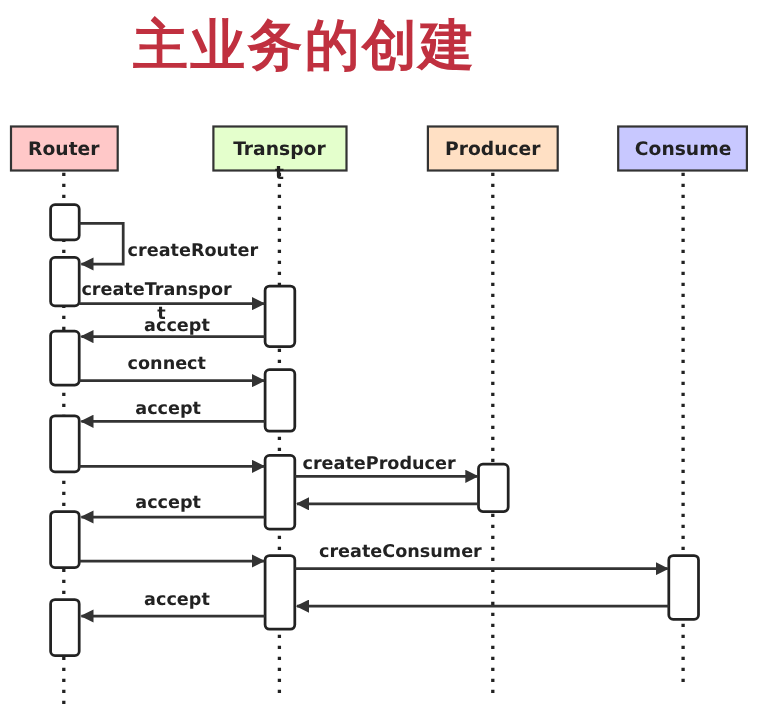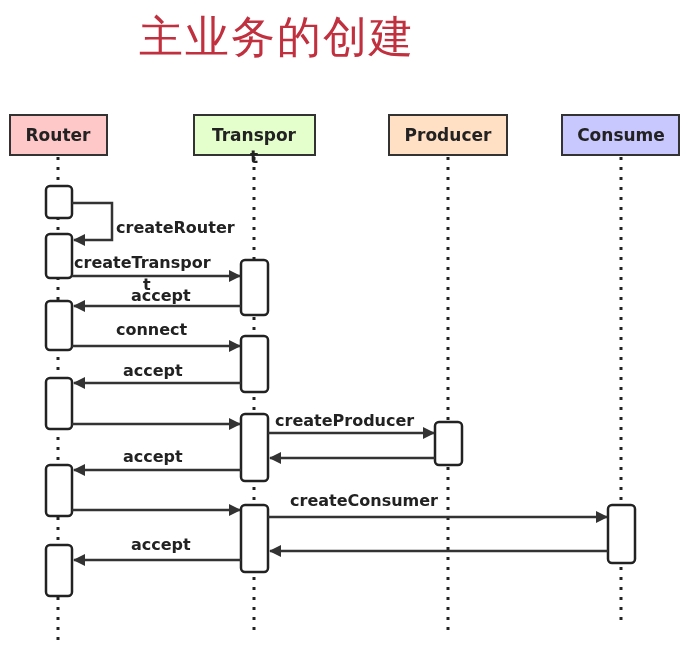--- a/index.html
+++ b/index.html
@@ -1,19 +1,19 @@
 <!DOCTYPE html>
 <html><head>
   <meta charset="utf-8">
   <style>
     html, body { margin: 0; padding: 0; background: #ffffff; }
     body { width: 694px; height: 647px; position: relative; overflow: hidden; }
     .title {
       position: absolute; left: 0; top: 8px; width: 554px; text-align: center;
-      font-family: "DejaVu Sans", sans-serif; font-weight: normal; font-size: 44px;
+      font-family: "DejaVu Sans", sans-serif; font-weight: bold; font-size: 50px;
       color: #c0303f; letter-spacing: 2px;
     }
     svg { position: absolute; left: 0; top: 0; }
     .lbl { font-family: "DejaVu Sans", sans-serif; font-weight: bold; font-size: 16px; fill: #222; }
     .hdr { font-family: "DejaVu Sans", sans-serif; font-weight: bold; font-size: 17px; fill: #222; }
   </style>
 </head>
 <body>
 
 <div class="title">主业务的创建</div>

